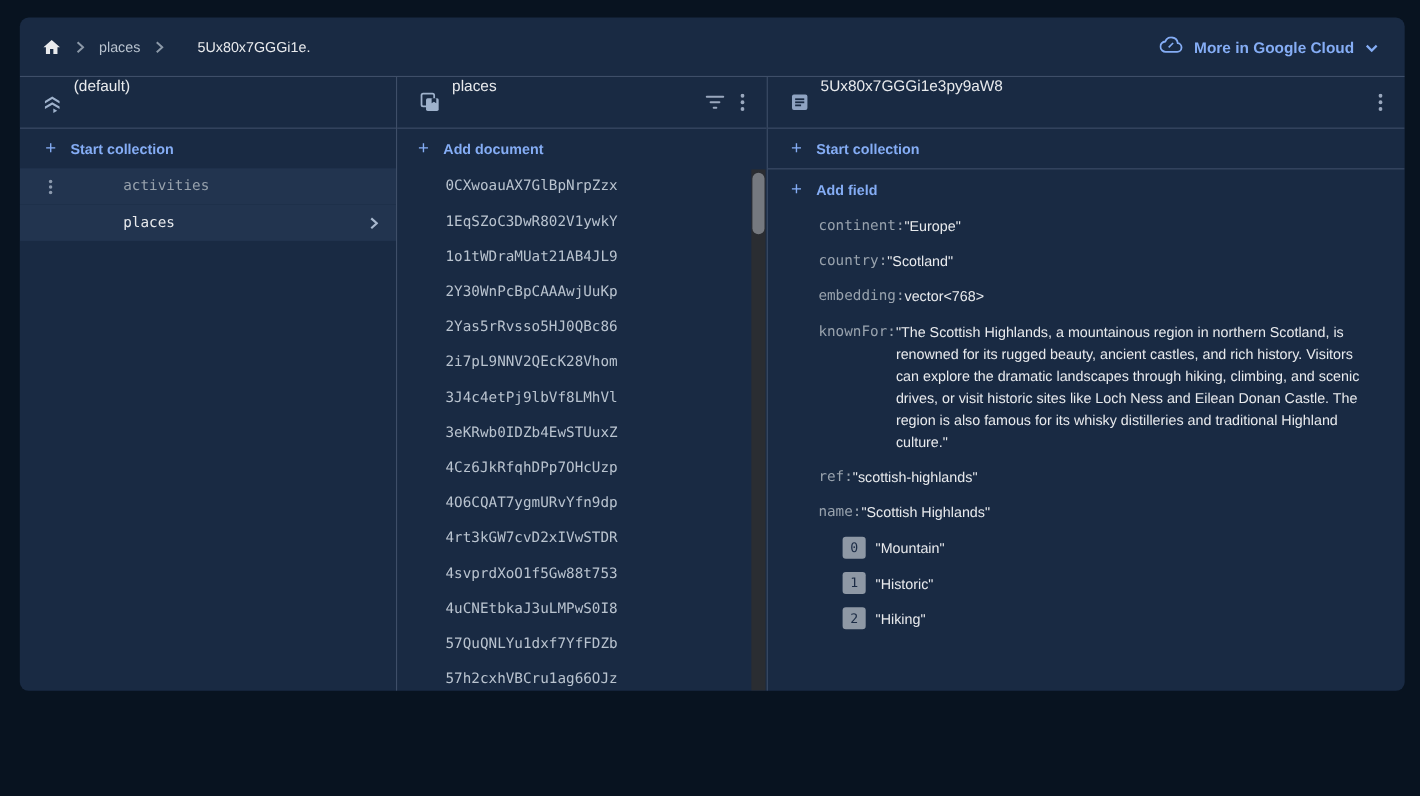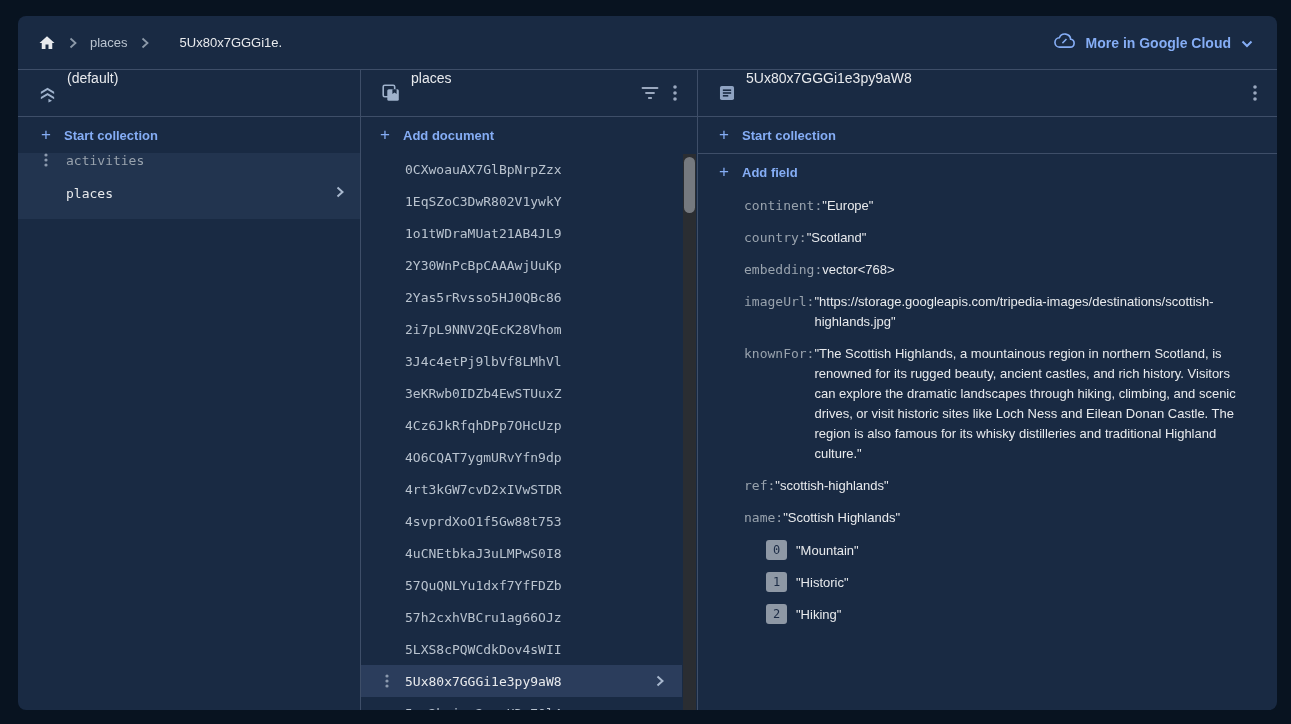--- a/index.html
+++ b/index.html
@@ -9,21 +9,21 @@
   }
   *{box-sizing:border-box;}
   html,body{margin:0;padding:0;}
   body{
     width:1291px;height:724px;overflow:hidden;position:relative;
     background:var(--outer);
     font-family:"Liberation Sans",sans-serif;color:var(--text);
     -webkit-font-smoothing:antialiased;
   }
   .stage{
-    position:absolute;left:18px;top:16px;width:1259px;height:694px;
+    position:absolute;left:18px;top:16px;width:1259px;height:612px;
     background:var(--panel);border-radius:8px;overflow:hidden;
     display:flex;flex-direction:column;
   }
   
   .topbar{
     height:54px;flex:none;display:flex;align-items:center;justify-content:space-between;
     padding:0 24px 0 20px;border-bottom:1px solid var(--divider);
   }
   .crumbs{display:flex;align-items:center;font-size:13px;}
   .crumbs .sep{display:flex;margin:0 13px;}
@@ -51,23 +51,23 @@
     height:36px;flex:none;display:flex;align-items:center;
     color:var(--accent);font-size:13px;font-weight:700;cursor:pointer;
   }
   .linkrow .plus{font-size:17px;font-weight:400;width:12px;display:flex;justify-content:center;margin-right:12px;}
   .panel.left .linkrow{padding-left:22px;}
   .panel.mid .linkrow{padding-left:18px;}
   .panel.right .linkrow{padding-left:20px;}
   .linkrow.bordered{border-bottom:1px solid var(--divider);height:37px;}
   
   .colrow{
-    height:33px;display:flex;align-items:flex-start;background:var(--row-block);
+    height:33px;display:flex;align-items:center;background:var(--row-block);
     padding:0 16px 0 26px;font-family:"DejaVu Sans Mono","Liberation Mono",monospace;
-    font-size:13px;color:var(--text-muted);cursor:pointer;
+    font-size:13px;color:var(--text-muted);cursor:pointer;gap:46px;
   }
   .colrow .kebab-slot{width:22px;display:flex;align-items:center;}
   .colrow.sel{color:var(--text);}
   .colrow .chev{margin-left:auto;display:flex;}
   
   .doclist{flex:1;min-height:0;overflow:hidden;text-align:center;}
   .docrow{
     height:32px;display:flex;align-items:center;padding-left:44px;margin-right:15px;
     font-family:"DejaVu Sans Mono","Liberation Mono",monospace;font-size:13px;
     color:var(--doc-id);white-space:nowrap;cursor:pointer;
@@ -311,24 +311,20 @@
           </div>
           <div class="frow">
             <span class="fname">country:</span>
             <span class="fval">"Scotland"</span>
           </div>
           <div class="frow">
             <span class="fname">embedding:</span>
             <span class="fval">vector&lt;768&gt;</span>
           </div>
           <div class="frow">
-            <span class="fname">imageUrl:</span>
-            <span class="fval">"https://storage.googleapis.com/tripedia-images/destinations/scottish-highlands.jpg"</span>
-          </div>
-          <div class="frow">
             <span class="fname">knownFor:</span>
             <span class="fval">"The Scottish Highlands, a mountainous region in northern Scotland, is renowned for its rugged beauty, ancient castles, and rich history. Visitors can explore the dramatic landscapes through hiking, climbing, and scenic drives, or visit historic sites like Loch Ness and Eilean Donan Castle. The region is also famous for its whisky distilleries and traditional Highland culture."</span>
           </div>
           <div class="frow">
             <span class="fname">ref:</span>
             <span class="fval">"scottish-highlands"</span>
           </div>
           <div class="frow">
             <span class="fname">name:</span>
             <span class="fval">"Scottish Highlands"</span>

